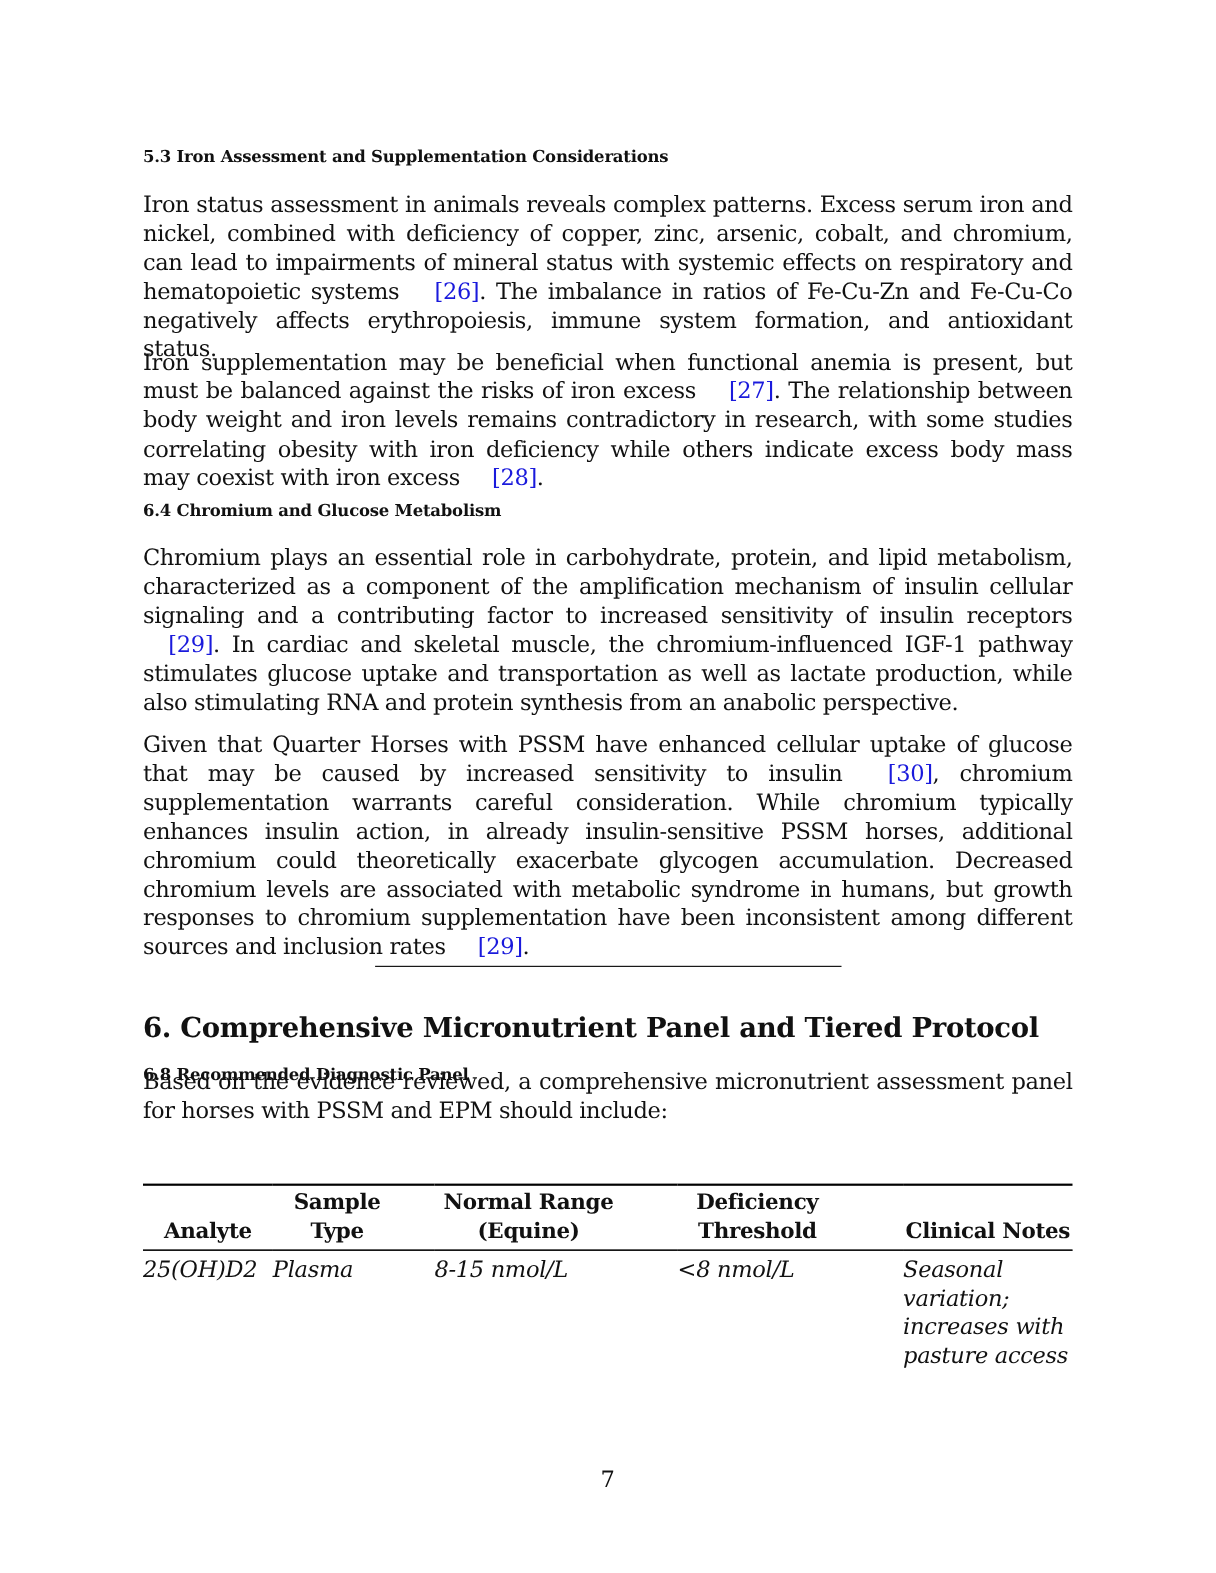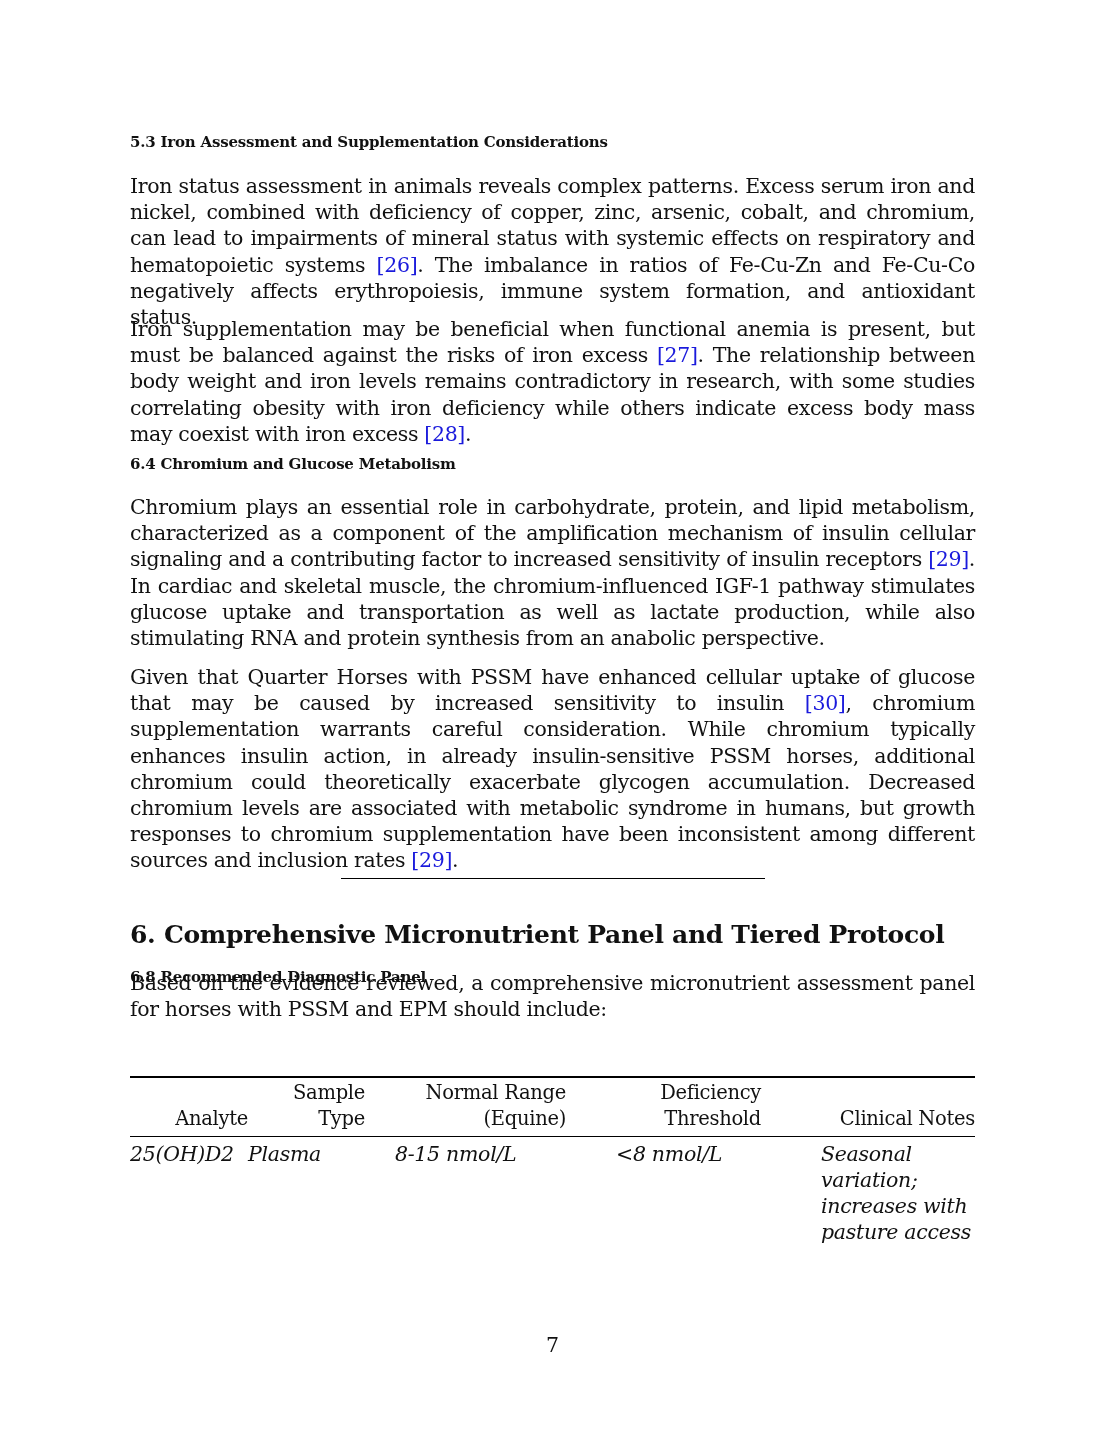--- a/index.html
+++ b/index.html
@@ -1,25 +1,25 @@
 <!DOCTYPE html>
 <html><head>
 <meta charset="utf-8">
 <style>
   html,body{margin:0;padding:0;background:#fff;}
   body{width:1105px;height:1430px;position:relative;font-family:"DejaVu Serif","Liberation Serif",serif;color:#111;}
   .page{position:absolute;left:130px;top:0;width:845px;}
   h3{font-size:15px;font-weight:bold;margin:0;position:absolute;left:0;letter-spacing:-0.2px;}
   p{font-size:20.5px;line-height:26.2px;margin:0;position:absolute;left:0;width:845px;text-align:justify;letter-spacing:-0.35px;}
-  .cite{color:#1a1adc;}
+  .cite{color:#1a1adc;margin-left:23px;}
   .rule{position:absolute;left:211px;top:878px;width:424px;height:1px;background:#000;}
   h2{position:absolute;left:0;top:920px;font-size:25px;font-weight:bold;margin:0;letter-spacing:-0.3px;}
   table{position:absolute;left:0;top:1076px;width:845px;border-collapse:collapse;font-size:20.5px;letter-spacing:-0.3px;}
   thead tr{border-top:2px solid #000;border-bottom:1.2px solid #000;}
-  th{font-weight:normal;text-align:right;vertical-align:bottom;padding:2px 0 4px 0;line-height:26px;font-size:19.5px;}
+  th{font-weight:bold;text-align:center;vertical-align:bottom;padding:2px 0 4px 0;line-height:26px;font-size:19.5px;}
   td{vertical-align:top;padding:4px 0;line-height:26px;font-style:italic;}
   .pnum{position:absolute;left:0;width:1105px;top:1333px;text-align:center;font-size:20.5px;}
 </style>
 </head>
 <body>
 
 <div class="page">
 
   <h3 style="top:133px">5.3 Iron Assessment and Supplementation Considerations</h3>
 

